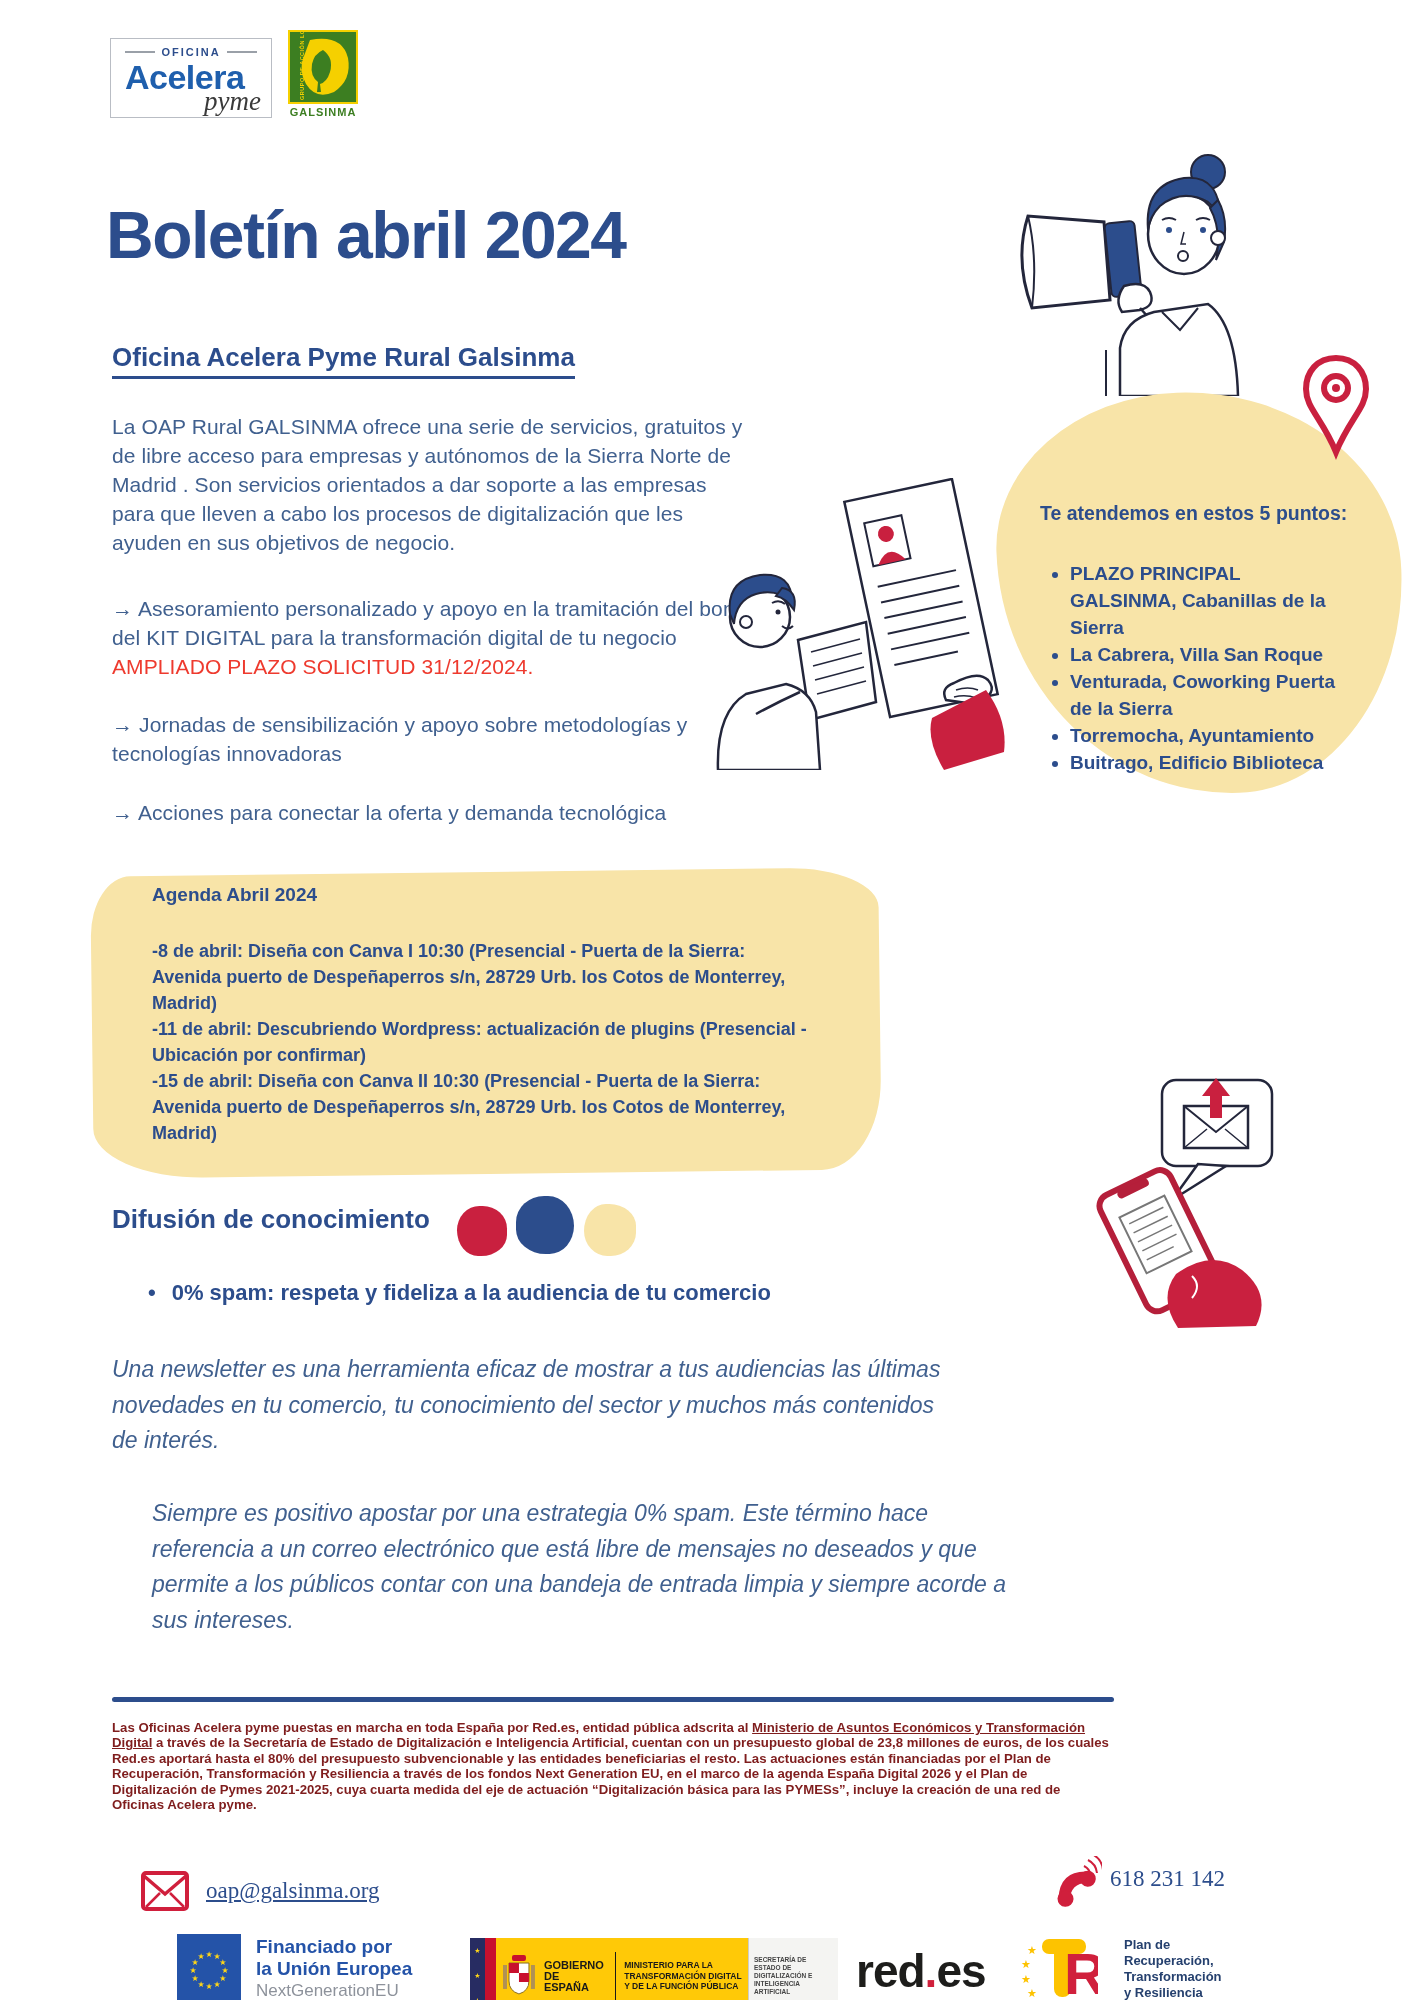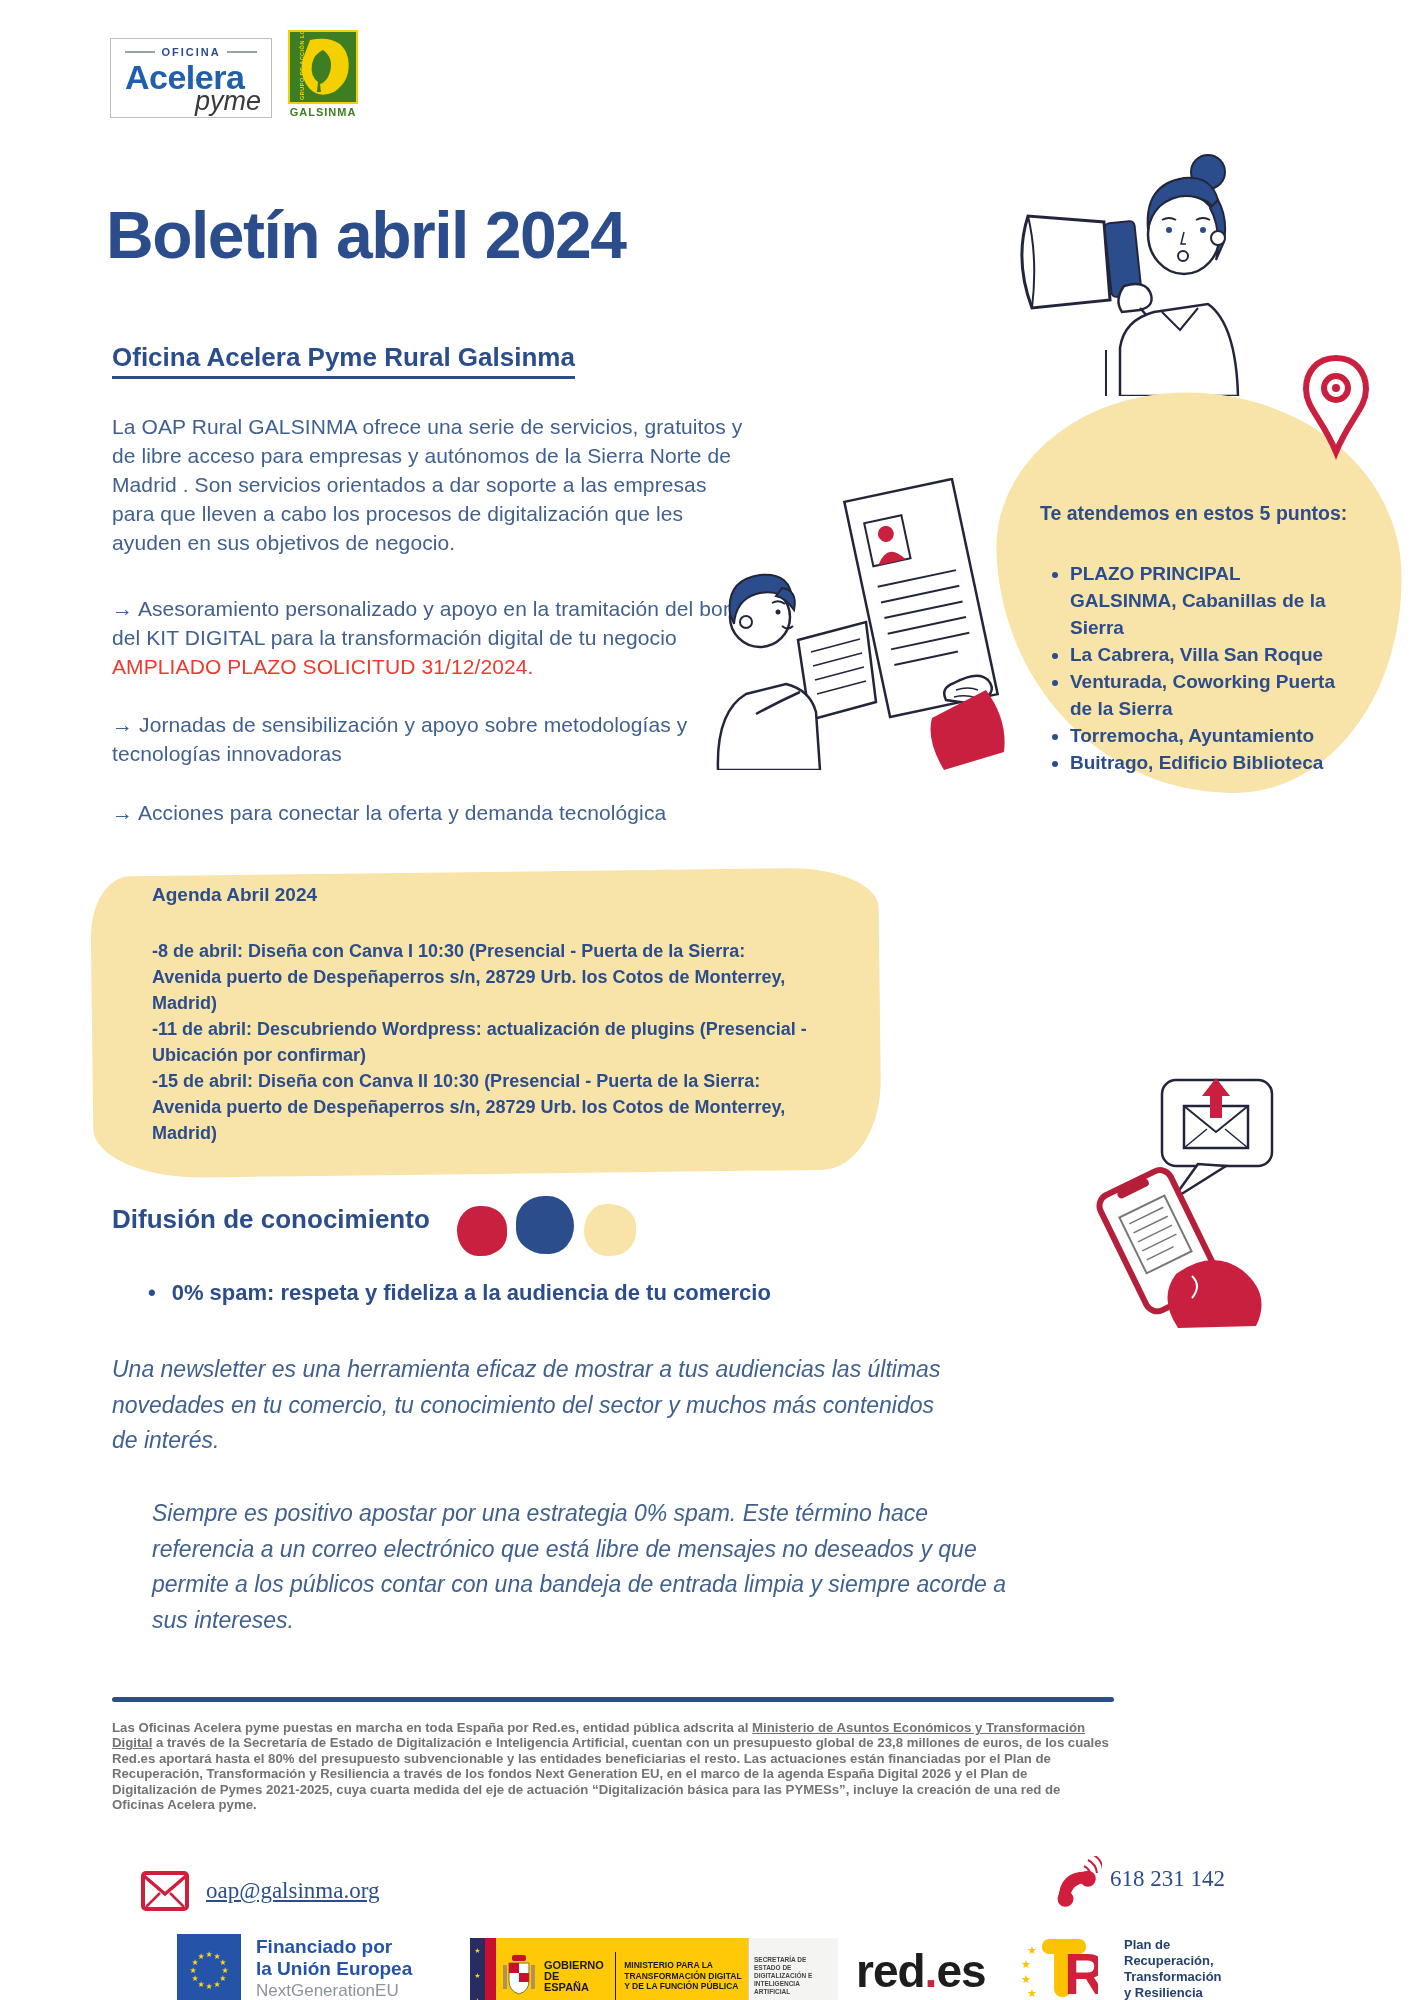--- a/index.html
+++ b/index.html
@@ -11,21 +11,21 @@
     color:#2c4d8c;
   }
   .abs { position:absolute; }
 
   
   .logo-acelera { left:110px; top:38px; width:162px; height:80px; border:1.5px solid #b9bdc4; background:#fff; }
   .logo-acelera .oficina { display:flex; align-items:center; gap:6px; margin:7px 14px 0 14px;text-align:center; }
   .logo-acelera .oficina .rule { flex:1; height:1.5px; background:#9aa0a8; }
   .logo-acelera .oficina .word { font-size:11px; font-weight:bold; letter-spacing:2px; color:#2c4d8c; }
   .logo-acelera .name { font-size:34px; font-weight:bold; color:#1f5fad; line-height:1; margin:2px 0 0 14px; letter-spacing:-0.5px; }
-  .logo-acelera .sub { position:absolute; right:10px; bottom:2px; font-family:Liberation Sans, sans-serif; font-style:italic; font-size:27px; color:#3a3a3a; line-height:1; }
+  .logo-acelera .sub { position:absolute; right:10px; bottom:2px; font-family:Liberation Serif, serif; font-style:italic; font-size:27px; color:#3a3a3a; line-height:1; }
 
   .logo-galsinma { left:288px; top:30px; width:70px; height:92px; }
   .logo-galsinma .block { position:relative; width:70px; height:74px; background:#3c7e21; border:2px solid #f5d000; overflow:hidden; }
   .logo-galsinma .frame-text { position:absolute; left:-23px; top:30px; transform:rotate(-90deg); font-size:5.5px; font-weight:bold; color:#f5d000; letter-spacing:0.5px; white-space:nowrap; width:70px; }
   .logo-galsinma .name { margin-top:2px; text-align:center; font-size:11px; font-weight:bold; letter-spacing:1px; color:#3c7e21; }
 
   
   .title { left:106px; top:197px; font-size:66px; font-weight:800; letter-spacing:-1.5px; color:#2c4d8c; white-space:nowrap; }
   .intro-heading { left:112px; top:342px; font-size:26px; font-weight:bold; color:#2c4d8c; border-bottom:3px solid #2c4d8c; padding-bottom:3px; }
   .body-text { color:#40608f; font-size:21px; line-height:29px; letter-spacing:0.1px; }
@@ -56,21 +56,21 @@
   .dot-blue { left:516px; top:1196px; width:58px; height:58px; background:#2c4d8c; border-radius:52% 48% 45% 55%/48% 55% 52% 45%; }
   .dot-yellow { left:584px; top:1204px; width:52px; height:52px; background:#f8e4a8; border-radius:45% 55% 52% 48%/55% 45% 48% 52%; }
   .spam-row { left:148px; top:1280px; display:flex; gap:16px; font-size:22px; font-weight:bold; color:#2c4d8c; }
   .spam-row .marker { font-size:22px; line-height:1.2; }
   .italic-para { font-style:italic; font-size:23px; line-height:35.5px; color:#40608f; }
   .para1 { left:112px; top:1352px; width:850px; }
   .para2 { left:112px; top:1496px; width:860px;margin-left:40px; }
 
   
   .divider { left:112px; top:1697px; width:1002px; height:5px; background:#2c4d8c; border-radius:3px; }
-  .legal { left:112px; top:1720px; width:1000px; font-size:13.2px; font-weight:bold; line-height:15.4px; color:#737373; }
+  .legal { left:112px; top:1720px; width:1000px; font-size:13.2px; font-weight:bold; line-height:15.4px; color:#7f1d1d; }
   .legal .u { text-decoration:underline; }
   .contact-text { font-family:"Liberation Serif", serif; font-size:23px; color:#2c4d8c; }
   .email-icon { left:140px; top:1870px; }
   .email-text { left:206px; top:1878px;text-decoration:underline; }
   .phone-icon { left:1050px; top:1856px; }
   .phone-text { left:1110px; top:1866px; }
 
   
   .eu-flag { left:177px; top:1934px; }
   .eu-text { left:256px; top:1936px; }

